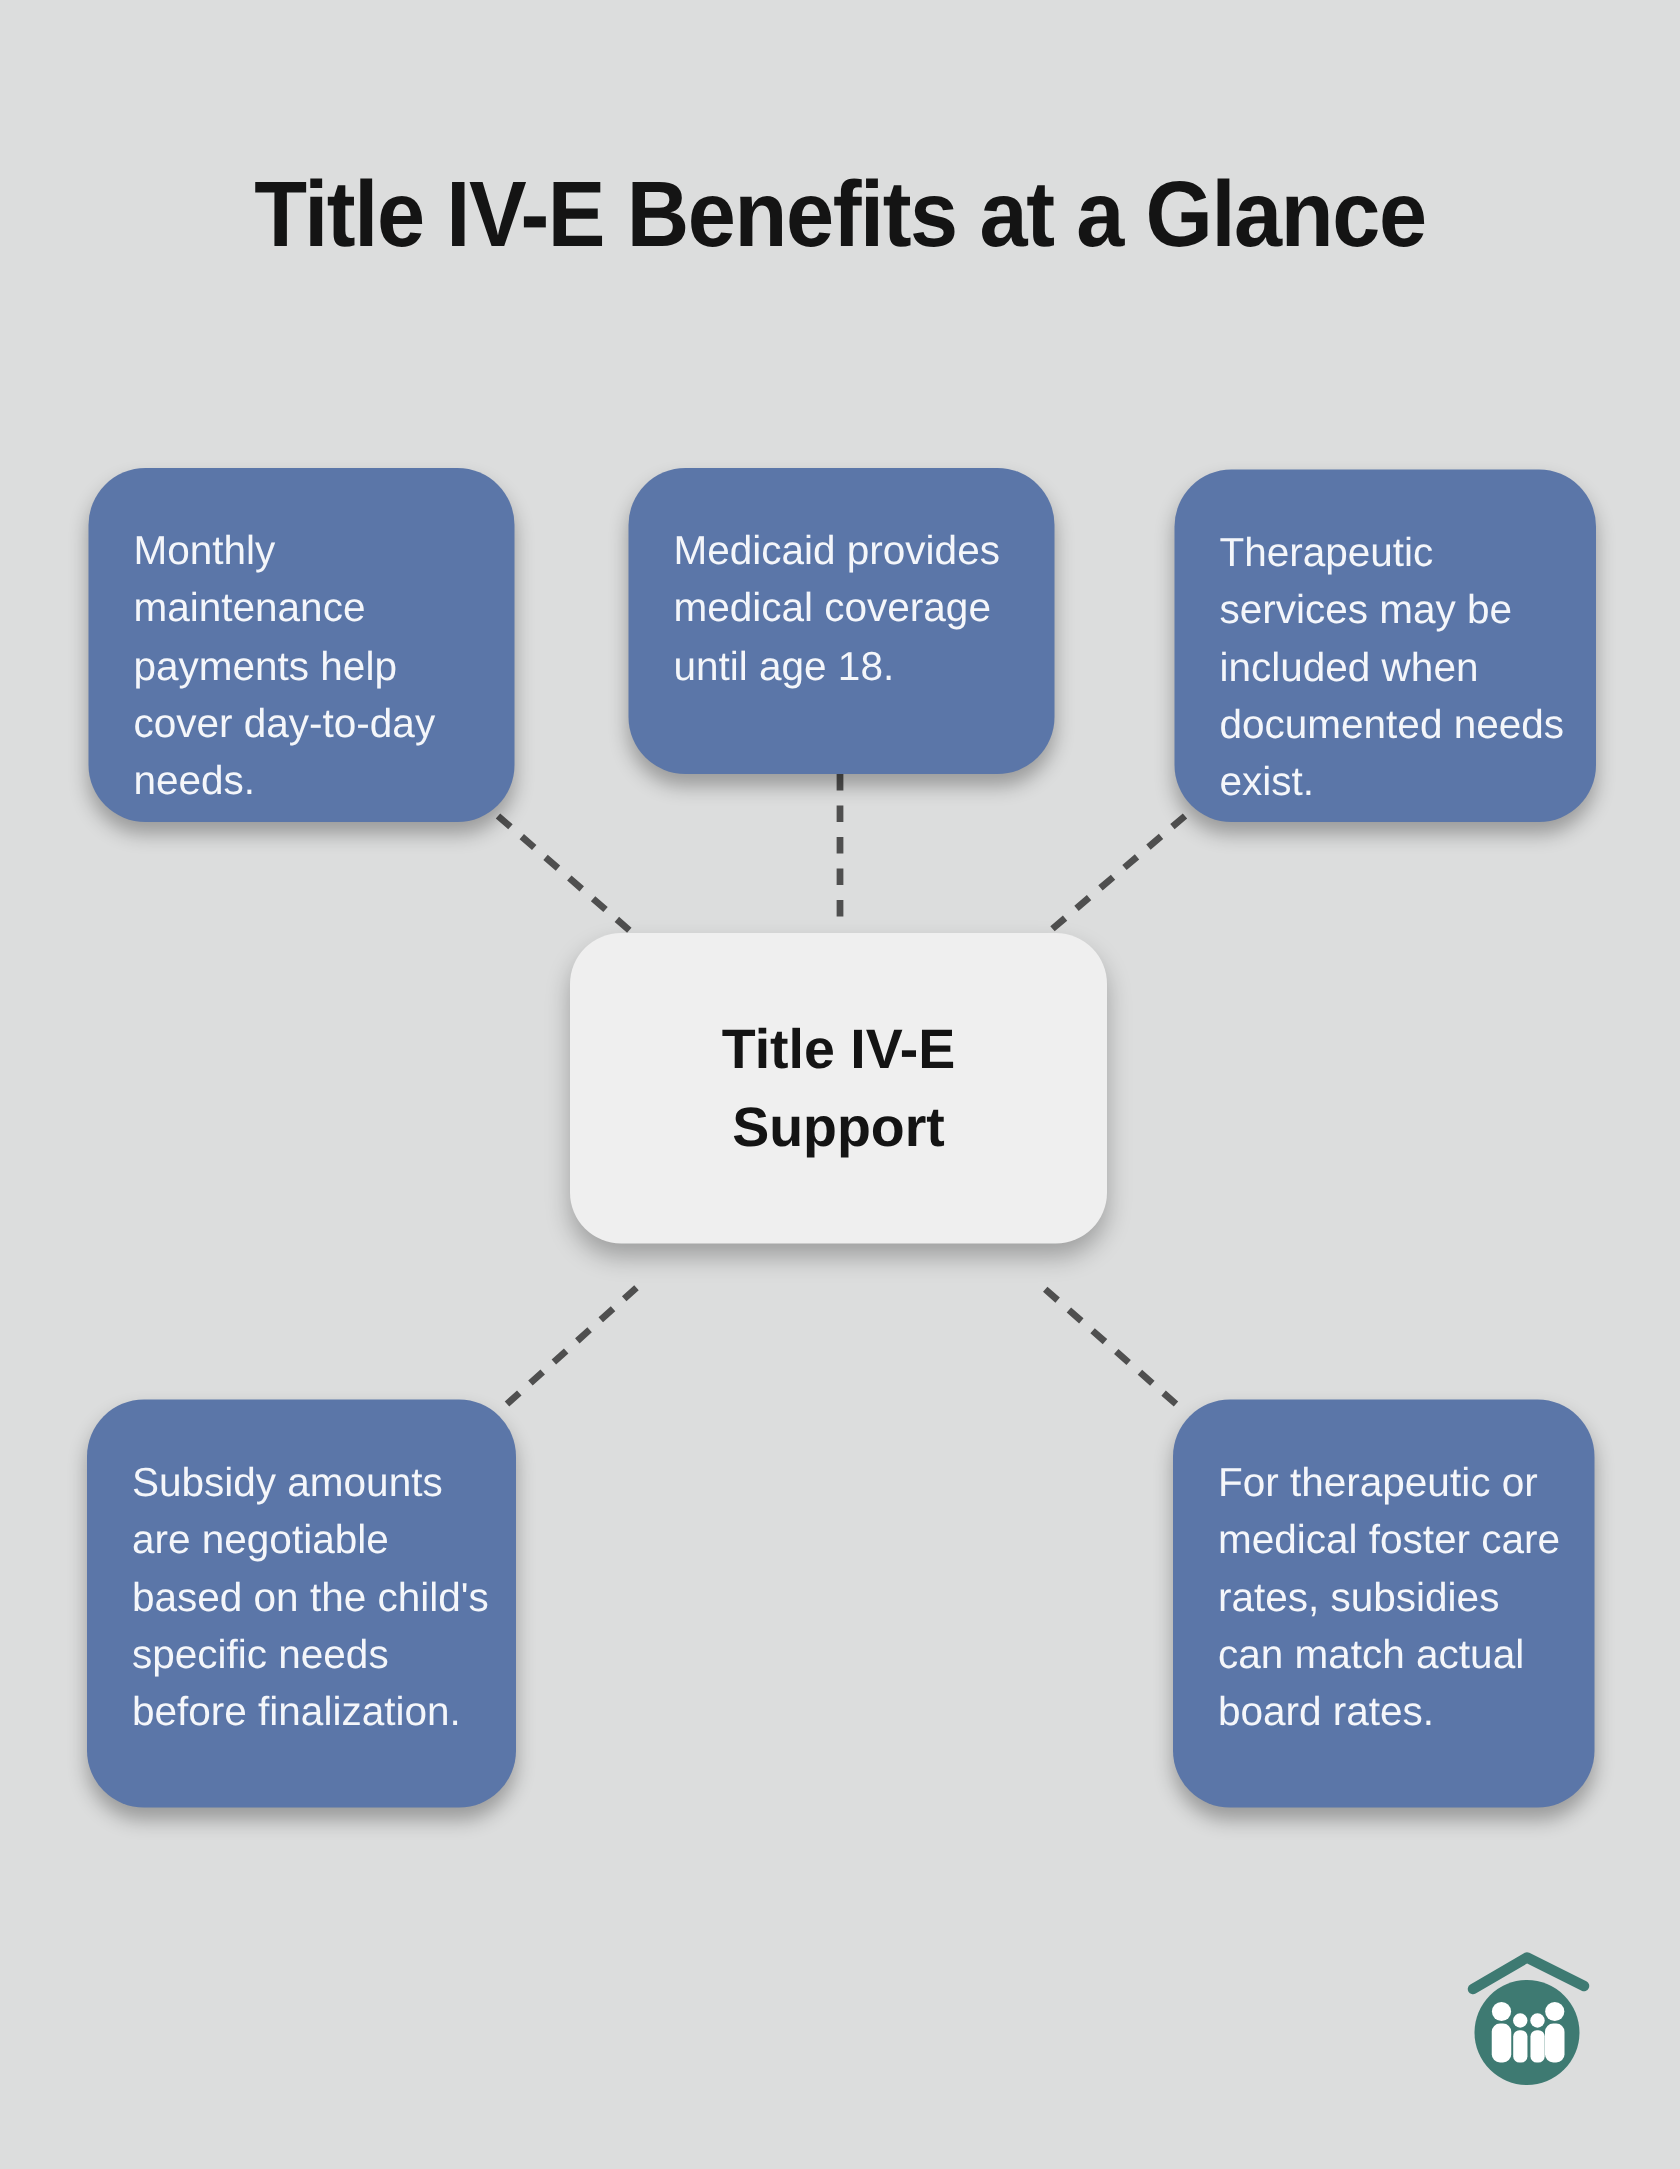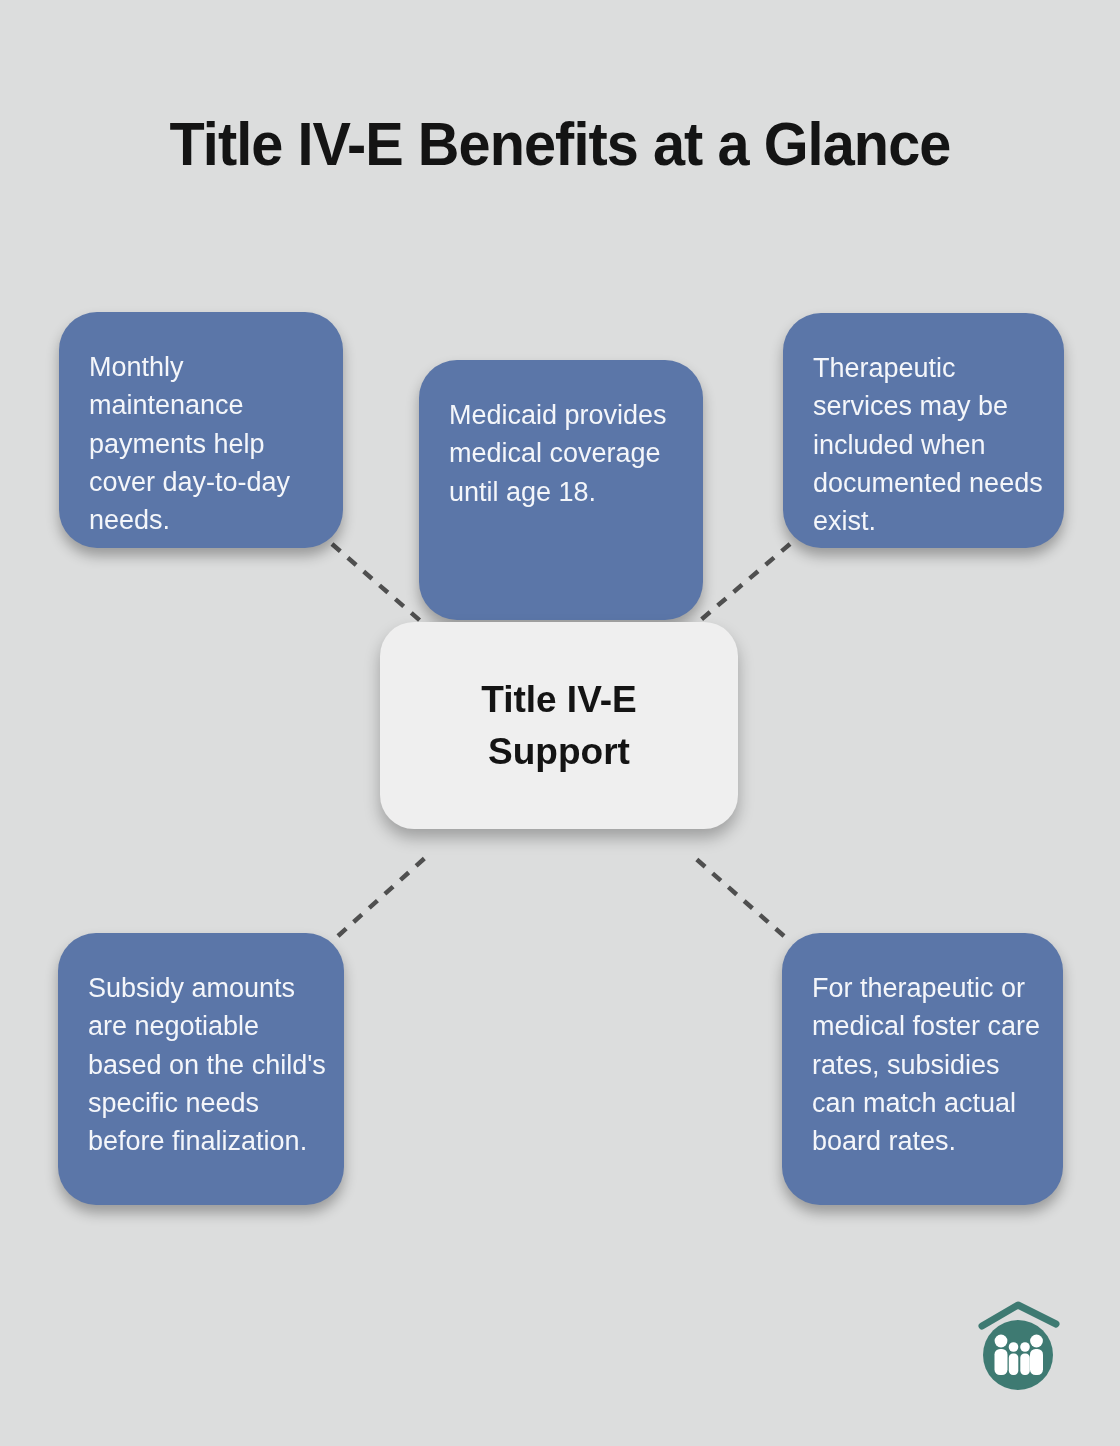--- a/index.html
+++ b/index.html
@@ -55,21 +55,21 @@
     position: absolute;
     background: var(--node-blue);
     border-radius: 38px;
     color: var(--node-text);
     font-size: 27px;
     line-height: 1.42;
     padding: 36px 16px 26px 30px;
     box-shadow: 0 8px 13px rgba(0,0,0,0.30);
   }
   .node--top-left     { left: 59px;  top: 312px; width: 284px; height: 236px; }
-  .node--top-middle   { left: 419px; top: 312px; width: 284px; height: 260px; margin-top: 48px; }
+  .node--top-middle   { left: 419px; top: 312px; width: 284px; height: 204px; }
   .node--top-right    { left: 783px; top: 313px; width: 281px; height: 235px; }
   .node--bottom-left  { left: 58px;  top: 933px; width: 286px; height: 272px; }
   .node--bottom-right { left: 782px; top: 933px; width: 281px; height: 272px; }
   .center-node {
     position: absolute;
     left: 380px; top: 622px; width: 358px; height: 207px;
     background: var(--center-bg);
     border-radius: 34px;
     box-shadow: 0 9px 16px rgba(0,0,0,0.28);
     display: flex;

